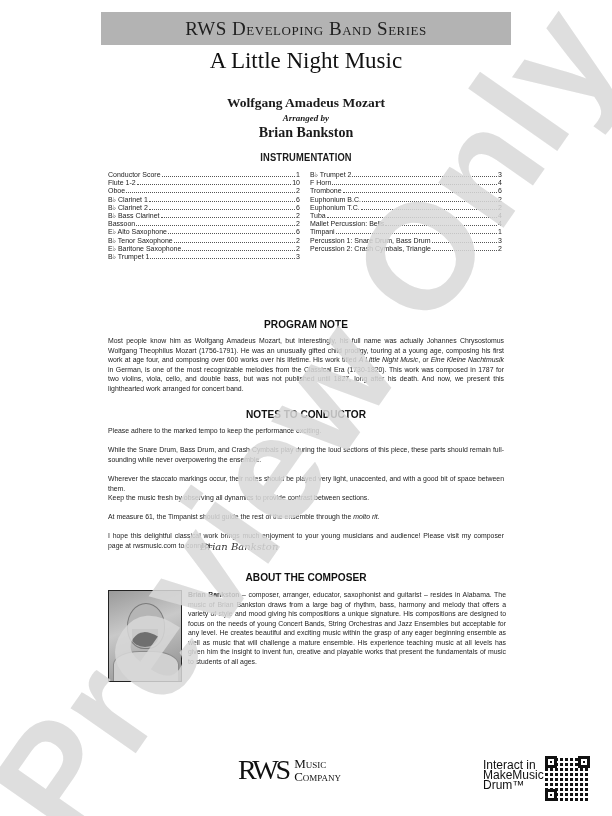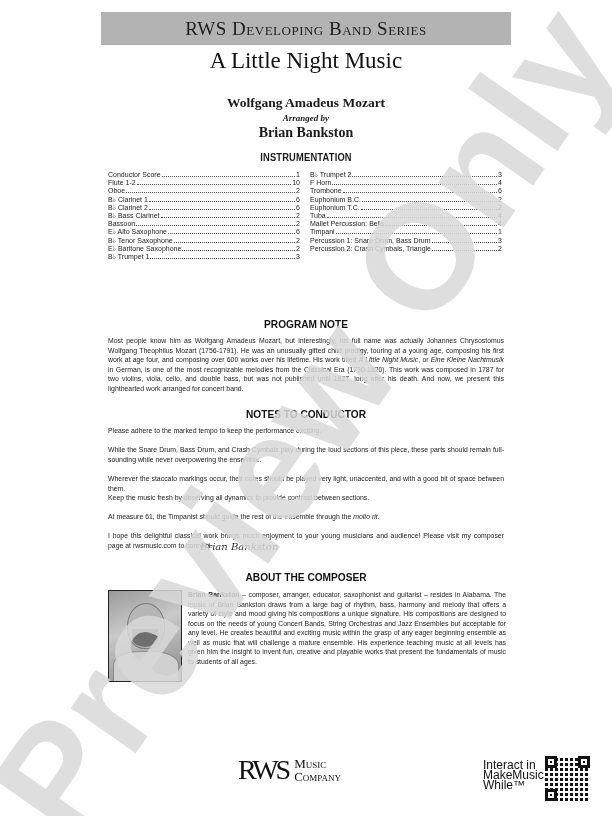--- a/index.html
+++ b/index.html
@@ -274,21 +274,21 @@
     <span class="mark">RWS</span>
     <span class="words">
       <span>Music</span><br>
       <span>Company</span>
     </span>
   </div>
 
   <div class="mmc">
     <span>Interact in</span><br>
     <span>MakeMusic</span><br>
-    <span>While™</span>
+    <span>Drum™</span>
   </div>
   <div class="qr">
     <div class="grid"></div>
     <div class="finder" style="left:0;top:0"></div>
     <div class="finder" style="right:0;top:0"></div>
     <div class="finder" style="left:0;bottom:0"></div>
   </div>
 
   <div class="watermark">Preview Only</div>
 </div>

